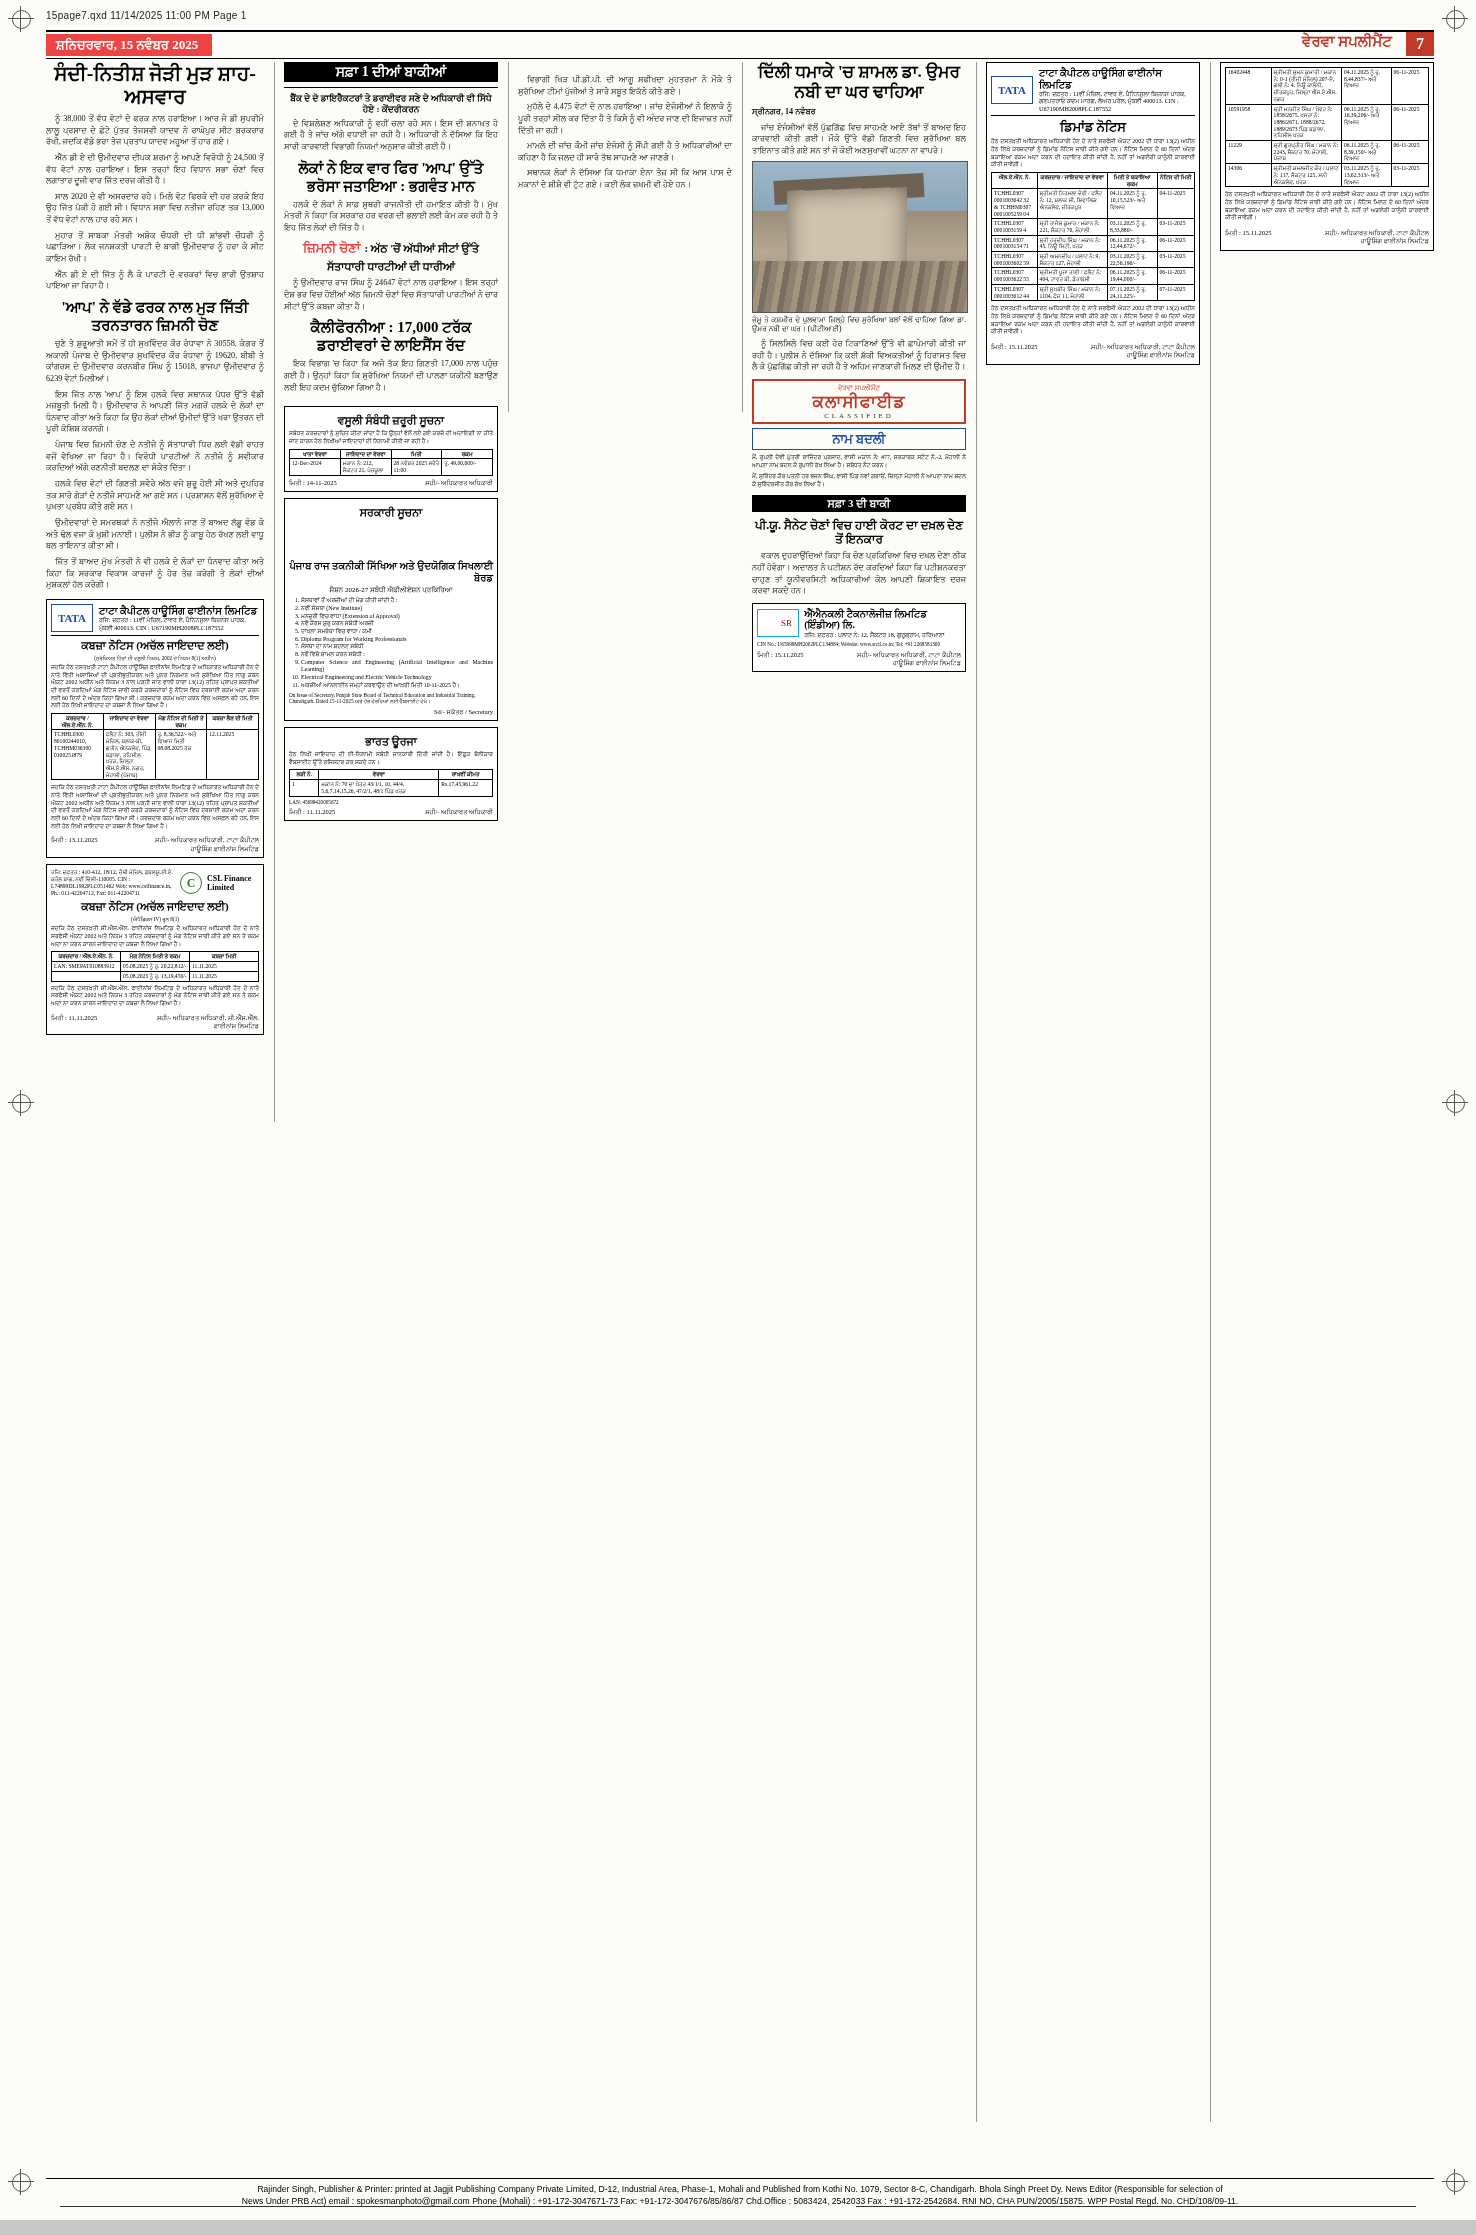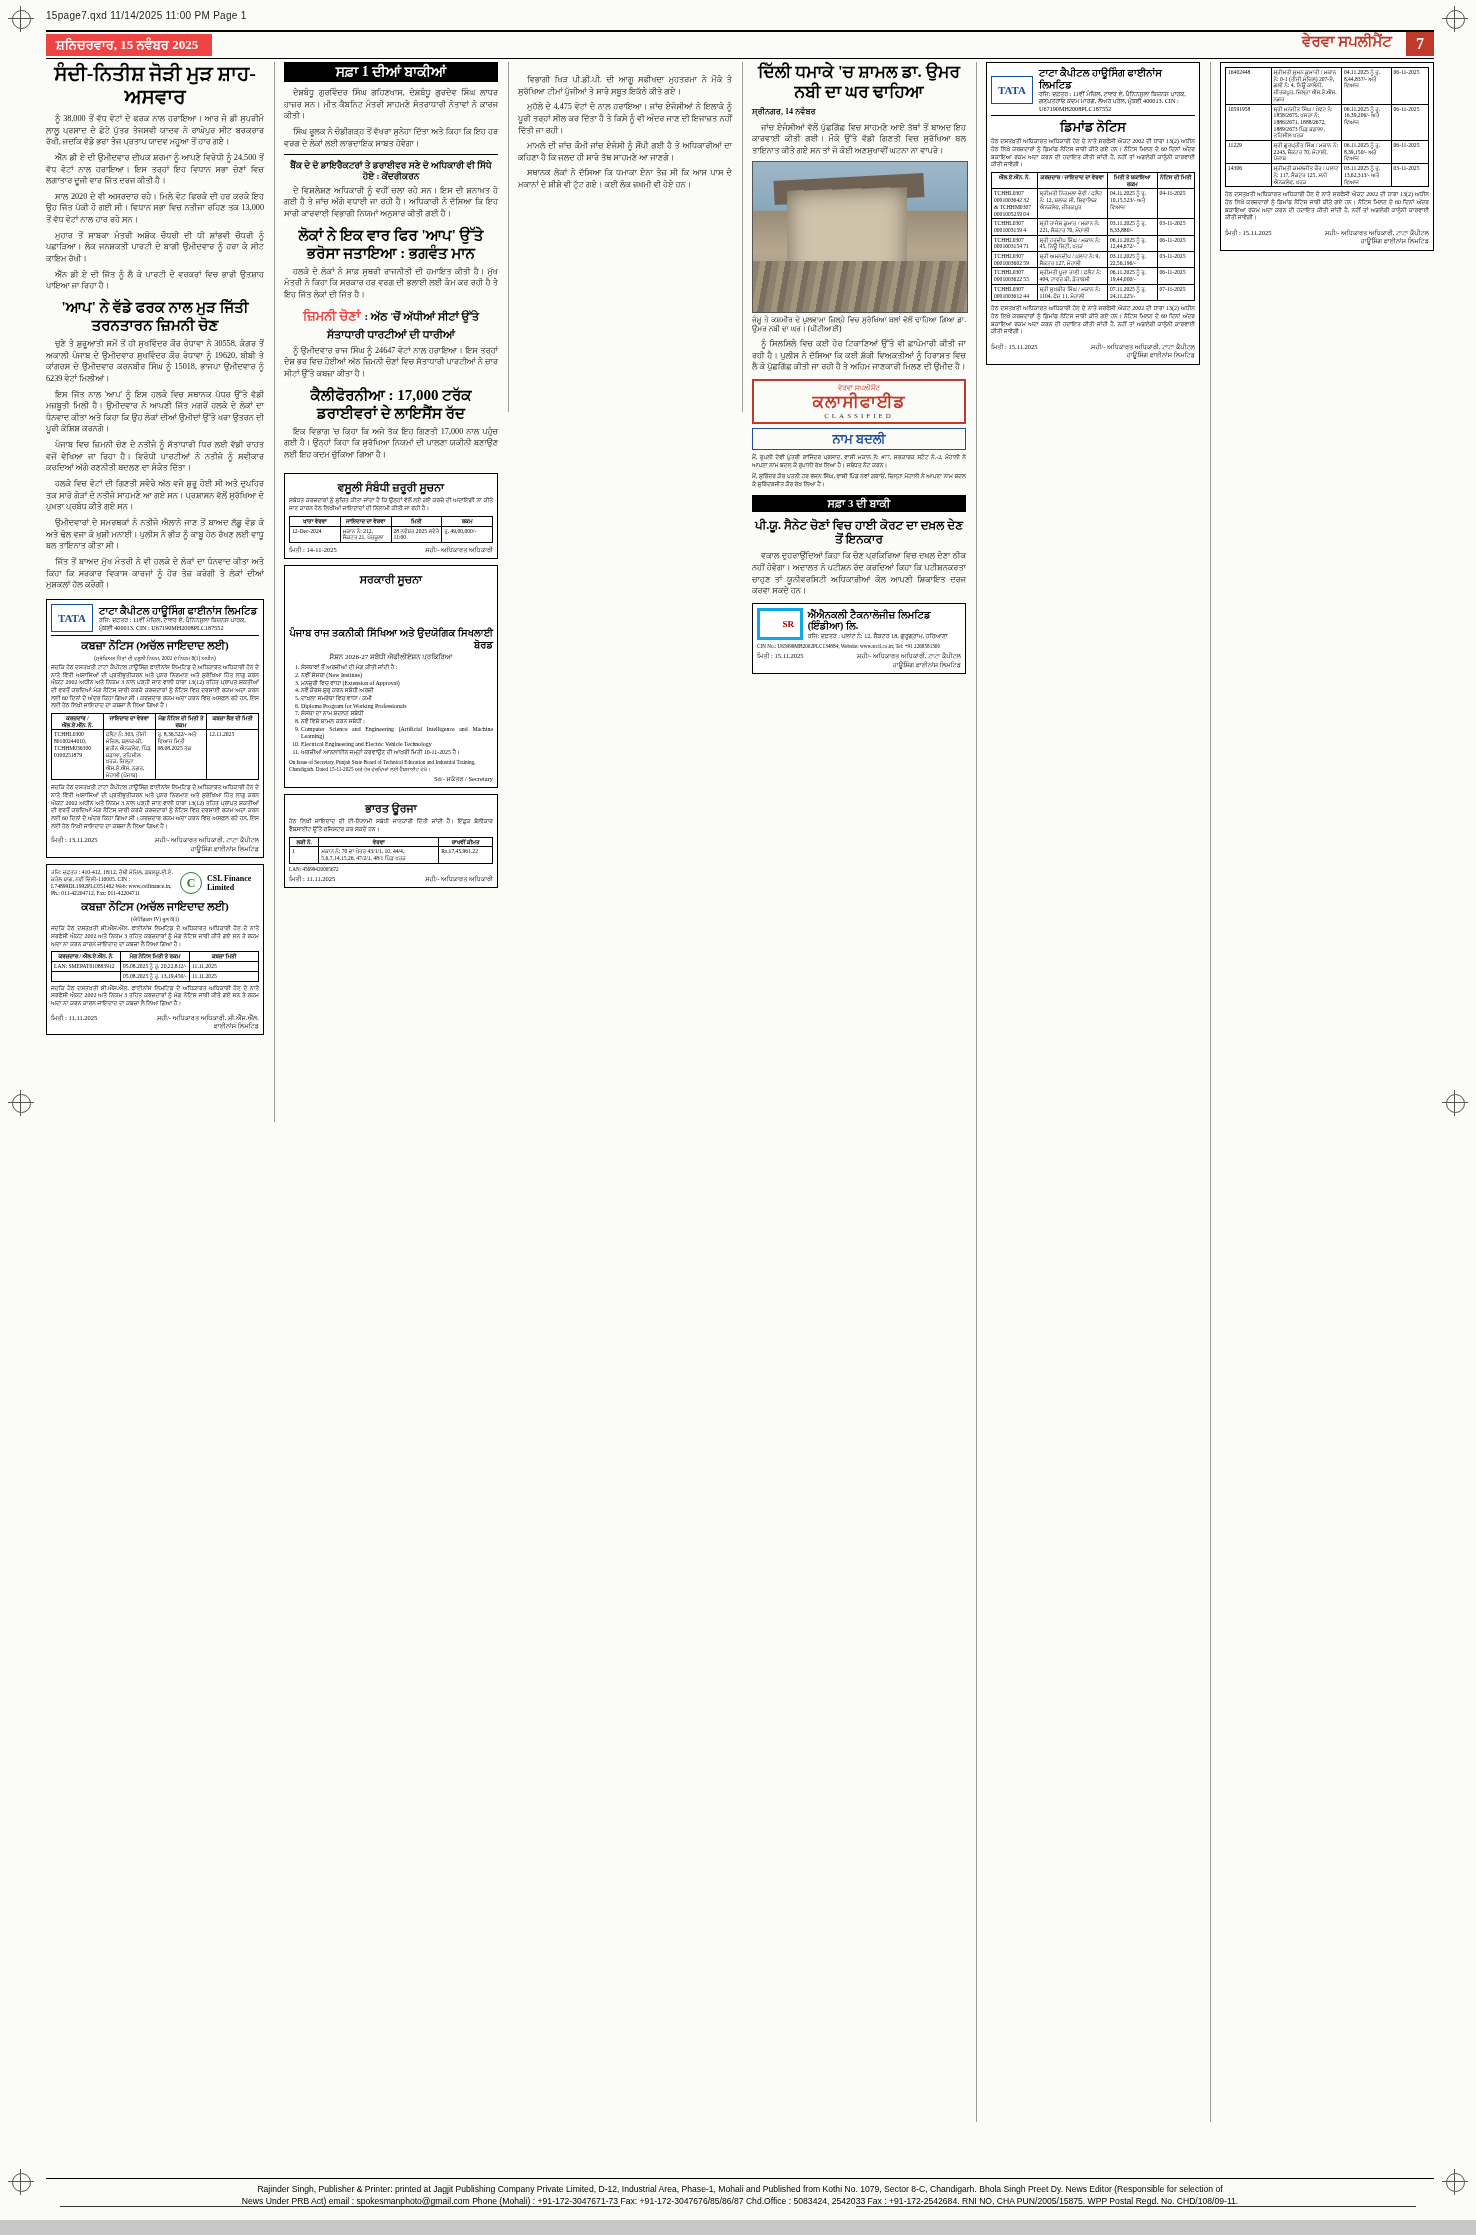--- a/index.html
+++ b/index.html
@@ -57,21 +57,21 @@
   table.ads th,table.ads td{border:.5px solid #000;padding:1px 2px;vertical-align:top;line-height:1.2;word-break:break-word;}
   table.ads th{font-weight:bold;text-align:center;}
   .sign{font-size:6.5px;text-align:right;margin-top:3px;line-height:1.3;}
   .signl{font-size:6.5px;text-align:left;margin-top:3px;}
 
   .blkbar{background:#000;color:#fff;text-align:center;font-weight:bold;font-size:11px;padding:2px 0;margin:3px 0;}
   .cslbox{display:flex;align-items:center;justify-content:flex-end;gap:5px;}
   .csl-c{width:20px;height:20px;border:1.5px solid #2a7d2a;border-radius:50%;color:#2a7d2a;font-weight:bold;font-size:12px;display:flex;align-items:center;justify-content:center;}
   .tiny{font-size:5.6px;line-height:1.25;}
   .mini{font-size:5.2px;line-height:1.2;}
-  .arci{width:26px;height:26px;border:3px solid #0ea5e9;color:#900;font-size:9px;font-weight:bold;display:flex;align-items:center;justify-content:center;padding-left:17px;}
+  .arci{width:26px;height:26px;border:1px solid #0ea5e9;color:#900;font-size:9px;font-weight:normal;display:flex;align-items:center;justify-content:center;padding-left:17px;}
 
   .footer{position:absolute;left:46px;top:2178px;width:1388px;border-top:1px solid #000;padding-top:4px;font-size:8.6px;line-height:1.4;text-align:center;font-family:"Liberation Sans",sans-serif;}
   .bottomlineL,.bottomlineR{position:absolute;top:2206px;height:1px;background:#333;}
   .greybar{position:absolute;left:0;top:2220px;width:100%;height:15px;background:#c8c8c8;}
 </style>
 </head>
 <body>
 
 <div class="page">
 
@@ -198,24 +198,20 @@
           <div class="adtxt" style="margin-top:3px;">ਜਦਕਿ ਹੇਠ ਦਸਤਖ਼ਤੀ ਸੀ.ਐੱਸ.ਐੱਲ. ਫਾਈਨਾਂਸ ਲਿਮਟਿਡ ਦੇ ਅਧਿਕਾਰਤ ਅਧਿਕਾਰੀ ਹੋਣ ਦੇ ਨਾਤੇ ਸਰਫੇਸੀ ਐਕਟ 2002 ਅਤੇ ਨਿਯਮ 3 ਤਹਿਤ ਕਰਜ਼ਦਾਰਾਂ ਨੂੰ ਮੰਗ ਨੋਟਿਸ ਜਾਰੀ ਕੀਤੇ ਗਏ ਸਨ ਤੇ ਰਕਮ ਅਦਾ ਨਾ ਕਰਨ ਕਾਰਨ ਜਾਇਦਾਦ ਦਾ ਕਬਜ਼ਾ ਲੈ ਲਿਆ ਗਿਆ ਹੈ।</div>
           <div style="display:flex;justify-content:space-between;margin-top:3px;">
             <div class="signl">ਮਿਤੀ : 11.11.2025</div>
             <div class="sign" style="max-width:110px;">ਸਹੀ/- ਅਧਿਕਾਰਤ ਅਧਿਕਾਰੀ, ਸੀ.ਐੱਸ.ਐੱਲ. ਫਾਈਨਾਂਸ ਲਿਮਟਿਡ</div>
           </div>
         </div>
       </div>
 
       <div class="col" style="left:238px;width:214px;">
         <div class="kicker">ਸਫ਼ਾ 1 ਦੀਆਂ ਬਾਕੀਆਂ</div>
-        <div class="body">
-          <p>ਦੇਸ਼ਬੰਧੂ ਗੁਰਵਿੰਦਰ ਸਿੰਘ ਗਹਿਣਖਾਸ, ਦੇਸ਼ਬੰਧੂ ਗੁਰਦੇਵ ਸਿੰਘ ਲਾਧਰ ਹਾਜ਼ਰ ਸਨ। ਮੀਤ ਕੈਬਨਿਟ ਮੰਤਰੀ ਸਾਹਮਣੇ ਸੰਤਰਾਧਾਰੀ ਨੇਤਾਵਾਂ ਨੇ ਕਾਰਜ ਕੀਤੀ।</p>
-          <p>ਸਿੰਘ ਰੂਲਕ ਨੇ ਚੰਡੀਗੜ੍ਹ ਤੋਂ ਵੱਖਰਾ ਸੁਨੇਹਾ ਦਿੱਤਾ ਅਤੇ ਕਿਹਾ ਕਿ ਇਹ ਹਰ ਵਰਗ ਦੇ ਲੋਕਾਂ ਲਈ ਲਾਭਦਾਇਕ ਸਾਬਤ ਹੋਵੇਗਾ।</p>
-        </div>
         <div class="rule"></div>
         <div style="font-size:9px;font-weight:bold;text-align:center;line-height:1.2;margin-bottom:3px;">ਬੈਂਕ ਦੇ ਦੋ ਡਾਇਰੈਕਟਰਾਂ ਤੇ ਡਰਾਈਵਰ ਸਣੇ ਦੋ ਅਧਿਕਾਰੀ ਵੀ ਸਿੱਧੇ ਹੋਏ : ਕੇਂਦਰੀਕਰਨ</div>
         <div class="body">
             <p>ਦੇ ਵਿਸ਼ਲੇਸ਼ਣ ਅਧਿਕਾਰੀ ਨੂੰ ਵਹੀਂ ਚਲਾ ਰਹੇ ਸਨ। ਇਸ ਦੀ ਸ਼ਨਾਖ਼ਤ ਹੋ ਗਈ ਹੈ ਤੇ ਜਾਂਚ ਅੱਗੇ ਵਧਾਈ ਜਾ ਰਹੀ ਹੈ। ਅਧਿਕਾਰੀ ਨੇ ਦੱਸਿਆ ਕਿ ਇਹ ਸਾਰੀ ਕਾਰਵਾਈ ਵਿਭਾਗੀ ਨਿਯਮਾਂ ਅਨੁਸਾਰ ਕੀਤੀ ਗਈ ਹੈ।</p>
           </div>
         <h2 class="head2">ਲੋਕਾਂ ਨੇ ਇਕ ਵਾਰ ਫਿਰ 'ਆਪ' ਉੱਤੇ ਭਰੋਸਾ ਜਤਾਇਆ : ਭਗਵੰਤ ਮਾਨ</h2>
         <div class="body">
             <p>ਹਲਕੇ ਦੇ ਲੋਕਾਂ ਨੇ ਸਾਫ਼ ਸੁਥਰੀ ਰਾਜਨੀਤੀ ਦੀ ਹਮਾਇਤ ਕੀਤੀ ਹੈ। ਮੁੱਖ ਮੰਤਰੀ ਨੇ ਕਿਹਾ ਕਿ ਸਰਕਾਰ ਹਰ ਵਰਗ ਦੀ ਭਲਾਈ ਲਈ ਕੰਮ ਕਰ ਰਹੀ ਹੈ ਤੇ ਇਹ ਜਿੱਤ ਲੋਕਾਂ ਦੀ ਜਿੱਤ ਹੈ।</p>
           </div>
         <div style="text-align:center;margin:5px 0 3px;">

